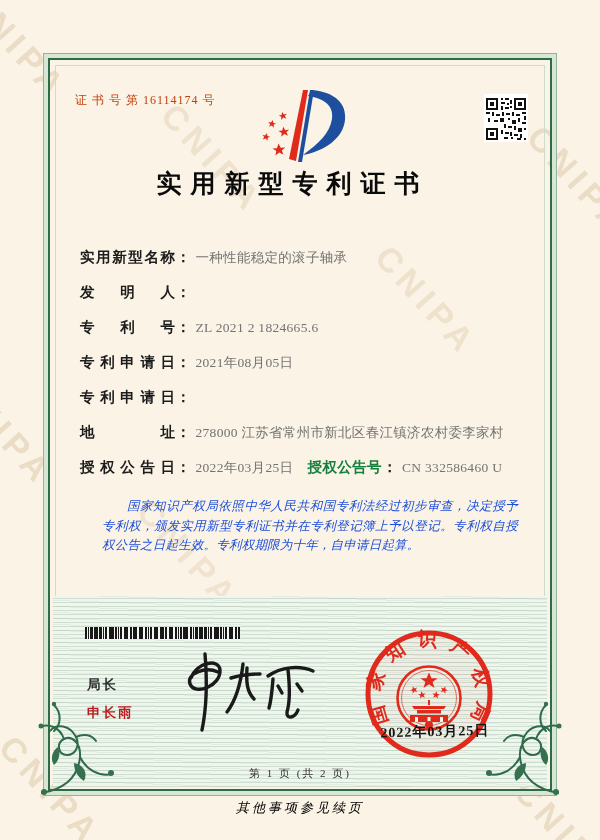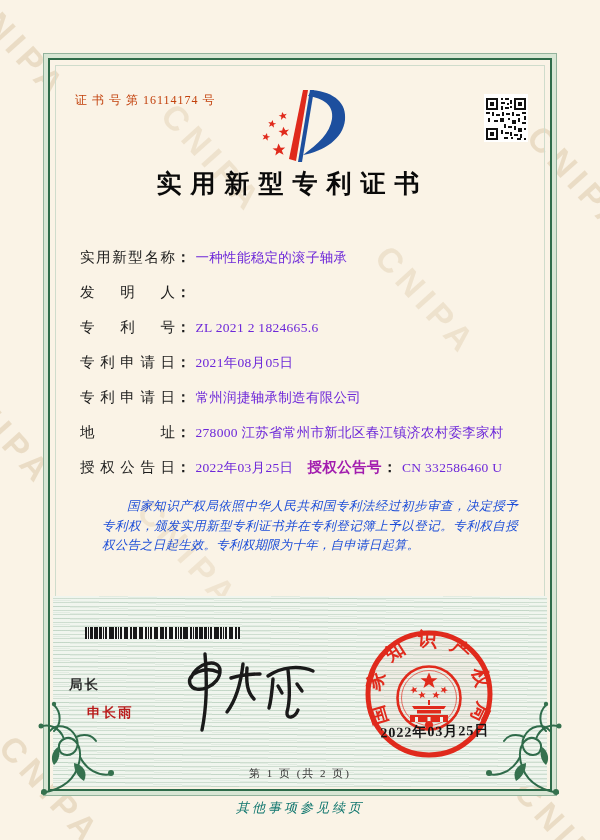--- a/index.html
+++ b/index.html
@@ -56,49 +56,49 @@
   .title{
     position:absolute; left:0; top:167px; width:576px;
     text-align:center; font-size:25px; font-weight:bold;
     letter-spacing:9px; text-indent:9px; color:#0a0a0a;
   }
 
   .fields{position:absolute; left:80px; top:248px; width:450px;}
   .frow{display:flex; align-items:baseline; height:16px; margin-bottom:19px; white-space:nowrap;}
   .flabel{
     display:inline-block; width:95px; flex:0 0 95px;
-    font-size:14.5px; font-weight:normal; color:#1c1c1c;
+    font-size:14.5px; font-weight:bold; color:#1c1c1c;
     text-align:justify; text-align-last:justify;
   }
   .flabel2{
     display:inline-block; width:74px; flex:0 0 74px;
-    font-size:14.5px; font-weight:bold; color:#a21caf;
+    font-size:14.5px; font-weight:bold; color:#15803d;
     text-align:justify; text-align-last:justify;
   }
   .fcolon{font-size:14.5px; font-weight:bold; color:#1c1c1c; margin:0 5px 0 1px;}
-  .fvalue{font-size:13.5px; color:#6d28d9; letter-spacing:0.3px;}
+  .fvalue{font-size:13.5px; color:#737373; letter-spacing:0.3px;}
   .fvalue.fixed{display:inline-block; width:112px; flex:0 0 112px;}
 
   .legal{position:absolute; left:86px; top:481px; width:448px;}
   .legal p{
     margin:16px; font-style:italic; font-size:12.5px; line-height:19.5px;
     text-align:justify; text-indent:2em; color:#1d4ed8; letter-spacing:0.2px;
   }
 
   .barcode{
     position:absolute; left:85px; top:627px; width:155px; height:12px;
     background-color:#f4f6f2;
     background-image:
       repeating-linear-gradient(90deg,#181818 0 2px, transparent 2px 5px),
       repeating-linear-gradient(90deg,#181818 0 1px, transparent 1px 7px),
       repeating-linear-gradient(90deg,#181818 0 1px, transparent 1px 3px);
   }
 
   .signer-title{
-    position:absolute; left:69px; top:676px;
+    position:absolute; left:87px; top:676px;
     font:bold 13.5px "Liberation Sans","DejaVu Sans",sans-serif;
     letter-spacing:2px; color:#2a2a2a;
   }
   .signer-name{
     position:absolute; left:87px; top:704px;
     font:bold 13.5px "Liberation Sans","DejaVu Sans",sans-serif;
     letter-spacing:2px; color:#b91c1c;
   }
   .signature{position:absolute; left:175px; top:648px;}
 
@@ -108,21 +108,21 @@
     font-size:14px; font-weight:bold; letter-spacing:1px; color:#151515;
     transform:rotate(-1.5deg); text-align:center; white-space:nowrap;
   }
 
   .page-num{
     position:absolute; left:0; top:766px; width:600px; text-align:center;
     font-size:11px; letter-spacing:2px; color:#333;
   }
   .cont-note{
     position:absolute; left:0; top:799px; width:600px; text-align:center;
-    font-style:italic; font-size:13px; letter-spacing:3px; color:#0f766e;
+    font-style:italic; font-size:13px; letter-spacing:3px; color:#000000;
   }
   .ornament{position:absolute; pointer-events:none;}
   .ornament.left{left:34px; top:693px;}
   .ornament.right{left:482px; top:693px; transform:scaleX(-1);}
 </style>
 </head>
 <body>
 
 <div class="page">
 
@@ -226,21 +226,20 @@
         <span class="fvalue">ZL 2021 2 1824665.6</span>
     </div>
     <div class="frow">
       <span class="flabel">专利申请日</span>
         <span class="fcolon">：</span>
         <span class="fvalue">2021年08月05日</span>
     </div>
     <div class="frow">
       <span class="flabel">专利申请日</span>
         <span class="fcolon">：</span>
-        <span class="fvalue">常州润捷轴承制造有限公司</span>
     </div>
     <div class="frow">
       <span class="flabel">地址</span>
         <span class="fcolon">：</span>
         <span class="fvalue">278000 江苏省常州市新北区春江镇济农村委李家村</span>
     </div>
     <div class="frow">
       <span class="flabel">授权公告日</span>
         <span class="fcolon">：</span>
         <span class="fvalue fixed">2022年03月25日</span>

